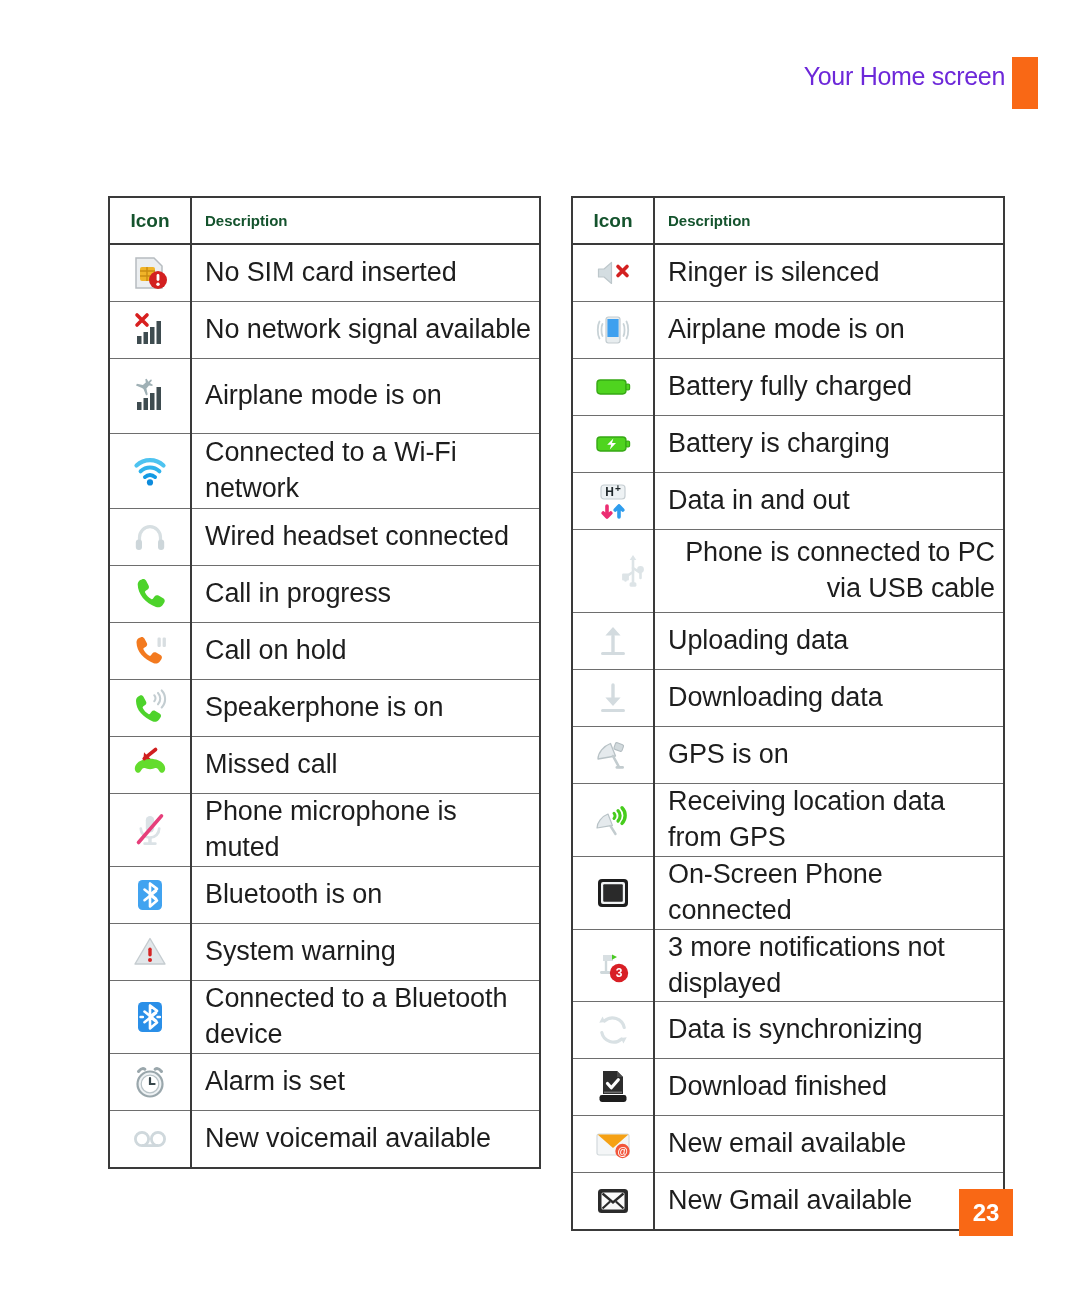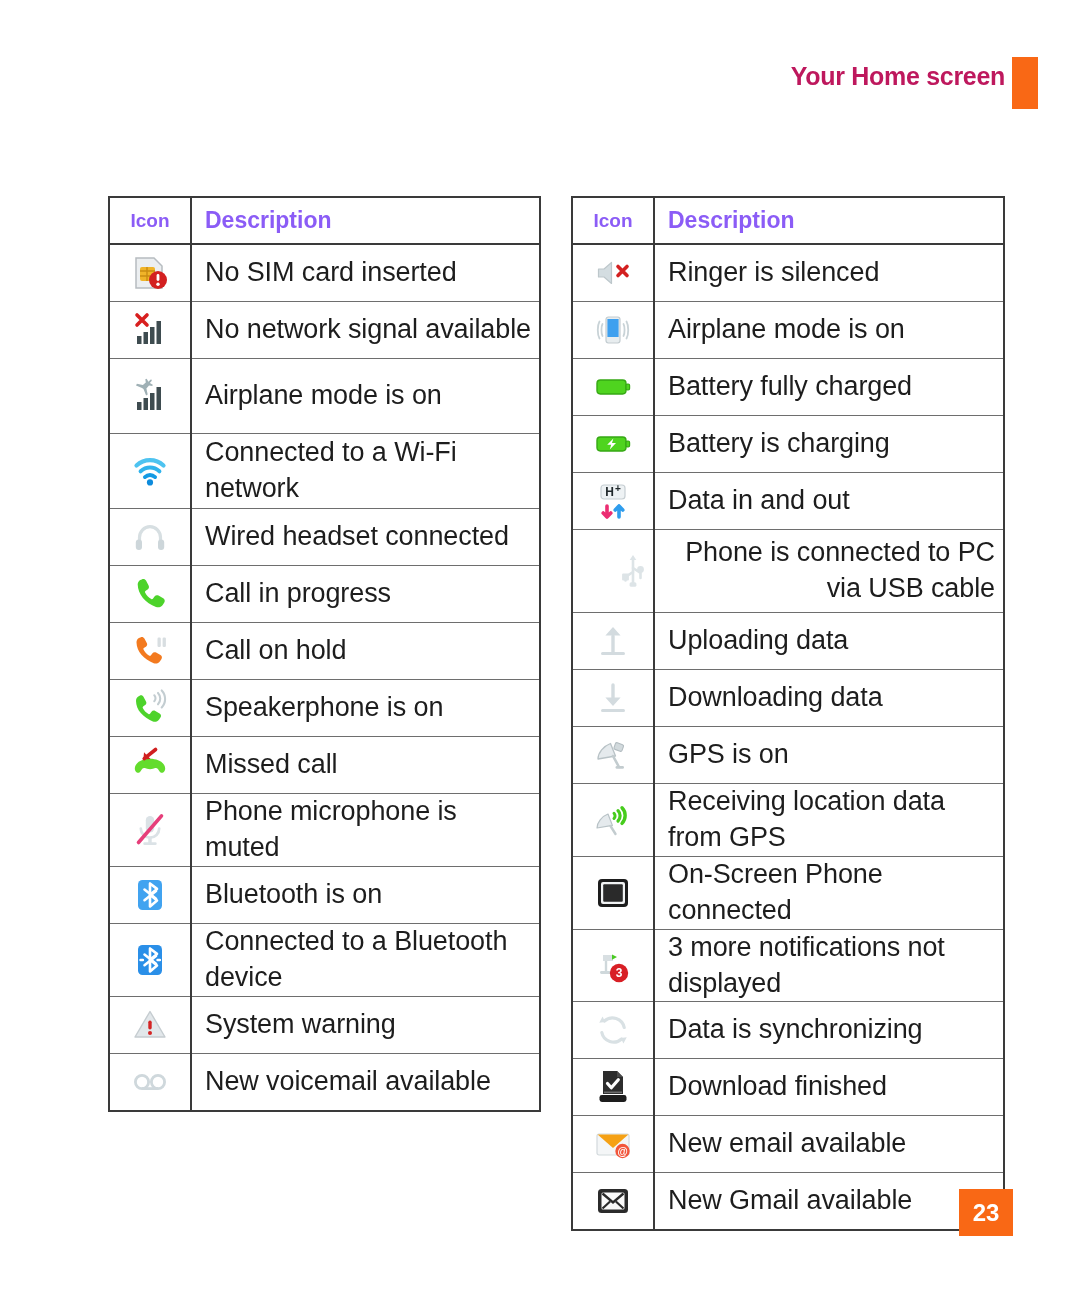--- a/index.html
+++ b/index.html
@@ -19,22 +19,22 @@
   .page-header {
     position: absolute;
     top: 62px;
     right: 75px;
     display: flex;
     align-items: center;
     gap: 22px;
   }
   .header-title {
     font-size: 25px;
-    font-weight: bold;
-    color: #be185d;
+    font-weight: normal;
+    color: #6d28d9;
     letter-spacing: -0.3px;
     white-space: nowrap;
   }
   .header-bar {
     width: 26px;
     height: 52px;
     background: #f96815;
     position: absolute;
     right: -33px;
     top: -5px;
@@ -71,27 +71,27 @@
     border-bottom: 2px solid #3a3a3a;
   }
   table.icon-table th.th-icon,
   table.icon-table td.cell-icon {
     border-right: 2px solid #3a3a3a;
   }
 
   th.th-icon, th.th-desc {
     font-size: 21px;
     font-weight: bold;
-    color: #8b5cf6;
+    color: #14532d;
     text-align: left;
     height: 45px;
     vertical-align: middle;
   }
   th.th-icon { text-align: center; font-size: 19px; }
-  th.th-desc { padding-left: 13px !important; font-size: 23px; }
+  th.th-desc { padding-left: 13px !important; font-size: 15px; }
 
   td.cell-icon {
     text-align: center;
     vertical-align: middle;
     height: 56px;
   }
   td.cell-desc {
     padding-left: 13px !important;
     padding-right: 8px !important;
     font-size: 27px;
@@ -244,34 +244,44 @@
           <tr>
             <td class="cell-icon"><span class="ico"><svg width="40" height="40" viewBox="0 0 40 40">
                   <rect x="8" y="5" width="24" height="30" rx="4.5" fill="#41a3f0"></rect>
                   <path d="M20 8.5v23l7-6-7-5.8 7-5.8z" fill="none" stroke="#fff" stroke-width="2.6" stroke-linejoin="round"></path>
                   <path d="M14.5 14.6l11.5 9.2M14.5 25.2l11.5-9.2" stroke="#fff" stroke-width="2.6" stroke-linecap="round"></path>
                 </svg></span></td>
             <td class="cell-desc">Bluetooth is on</td>
           </tr>
           <tr>
             <td class="cell-icon"><span class="ico"><svg width="40" height="40" viewBox="0 0 40 40">
+                  <path d="M20 6.5L35 32H5z" fill="#e2e7ea" stroke="#c5ccd0" stroke-width="1.4" stroke-linejoin="round"></path>
+                  <rect x="18.3" y="15.5" width="3.4" height="9" rx="1.7" fill="#d42424"></rect>
+                  <circle cx="20" cy="28" r="2" fill="#d42424"></circle>
+                </svg></span></td>
+            <td class="cell-desc">System warning</td>
+          </tr>
+          <tr>
+            <td class="cell-icon"><span class="ico"><svg width="40" height="40" viewBox="0 0 40 40">
                   <rect x="8" y="5" width="24" height="30" rx="4.5" fill="#2a8fe8"></rect>
                   <path d="M20 8.5v23l7-6-7-5.8 7-5.8z" fill="none" stroke="#fff" stroke-width="2.6" stroke-linejoin="round"></path>
                   <path d="M14.5 14.6l11.5 9.2M14.5 25.2l11.5-9.2" stroke="#fff" stroke-width="2.6" stroke-linecap="round"></path>
                   <path d="M10.5 20h2.4M27.5 20h2.4" stroke="#fff" stroke-width="2.4" stroke-linecap="round"></path>
                 </svg></span></td>
             <td class="cell-desc">Connected to a Bluetooth device</td>
           </tr>
           <tr>
             <td class="cell-icon"><span class="ico"><svg width="40" height="40" viewBox="0 0 40 40">
-                  <path d="M20 6.5L35 32H5z" fill="#e2e7ea" stroke="#c5ccd0" stroke-width="1.4" stroke-linejoin="round"></path>
-                  <rect x="18.3" y="15.5" width="3.4" height="9" rx="1.7" fill="#d42424"></rect>
-                  <circle cx="20" cy="28" r="2" fill="#d42424"></circle>
-                </svg></span></td>
-            <td class="cell-desc">System warning</td>
+                  <circle cx="20" cy="22" r="12.5" fill="#eef2f4" stroke="#9aa7ac" stroke-width="2.2"></circle>
+                  <circle cx="20" cy="22" r="8.8" fill="#fff" stroke="#b9c3c7" stroke-width="1.2"></circle>
+                  <path d="M20 16v6h4.6" fill="none" stroke="#38474c" stroke-width="2.2" stroke-linecap="round"></path>
+                  <path d="M8.5 9.5c2-2.5 4.5-3.6 6.4-2.3" fill="none" stroke="#9aa7ac" stroke-width="3" stroke-linecap="round"></path>
+                  <path d="M31.5 9.5c-2-2.5-4.5-3.6-6.4-2.3" fill="none" stroke="#9aa7ac" stroke-width="3" stroke-linecap="round"></path>
+                </svg></span></td>
+            <td class="cell-desc">Alarm is set</td>
           </tr>
           <tr>
             <td class="cell-icon"><span class="ico"><svg width="40" height="40" viewBox="0 0 40 40">
                   <circle cx="12" cy="20" r="6.6" fill="none" stroke="#cfd8dc" stroke-width="2.8"></circle>
                   <circle cx="28" cy="20" r="6.6" fill="none" stroke="#cfd8dc" stroke-width="2.8"></circle>
                   <path d="M12 26.6h16" stroke="#cfd8dc" stroke-width="2.8"></path>
                 </svg></span></td>
             <td class="cell-desc">New voicemail available</td>
           </tr>
         </tbody>

